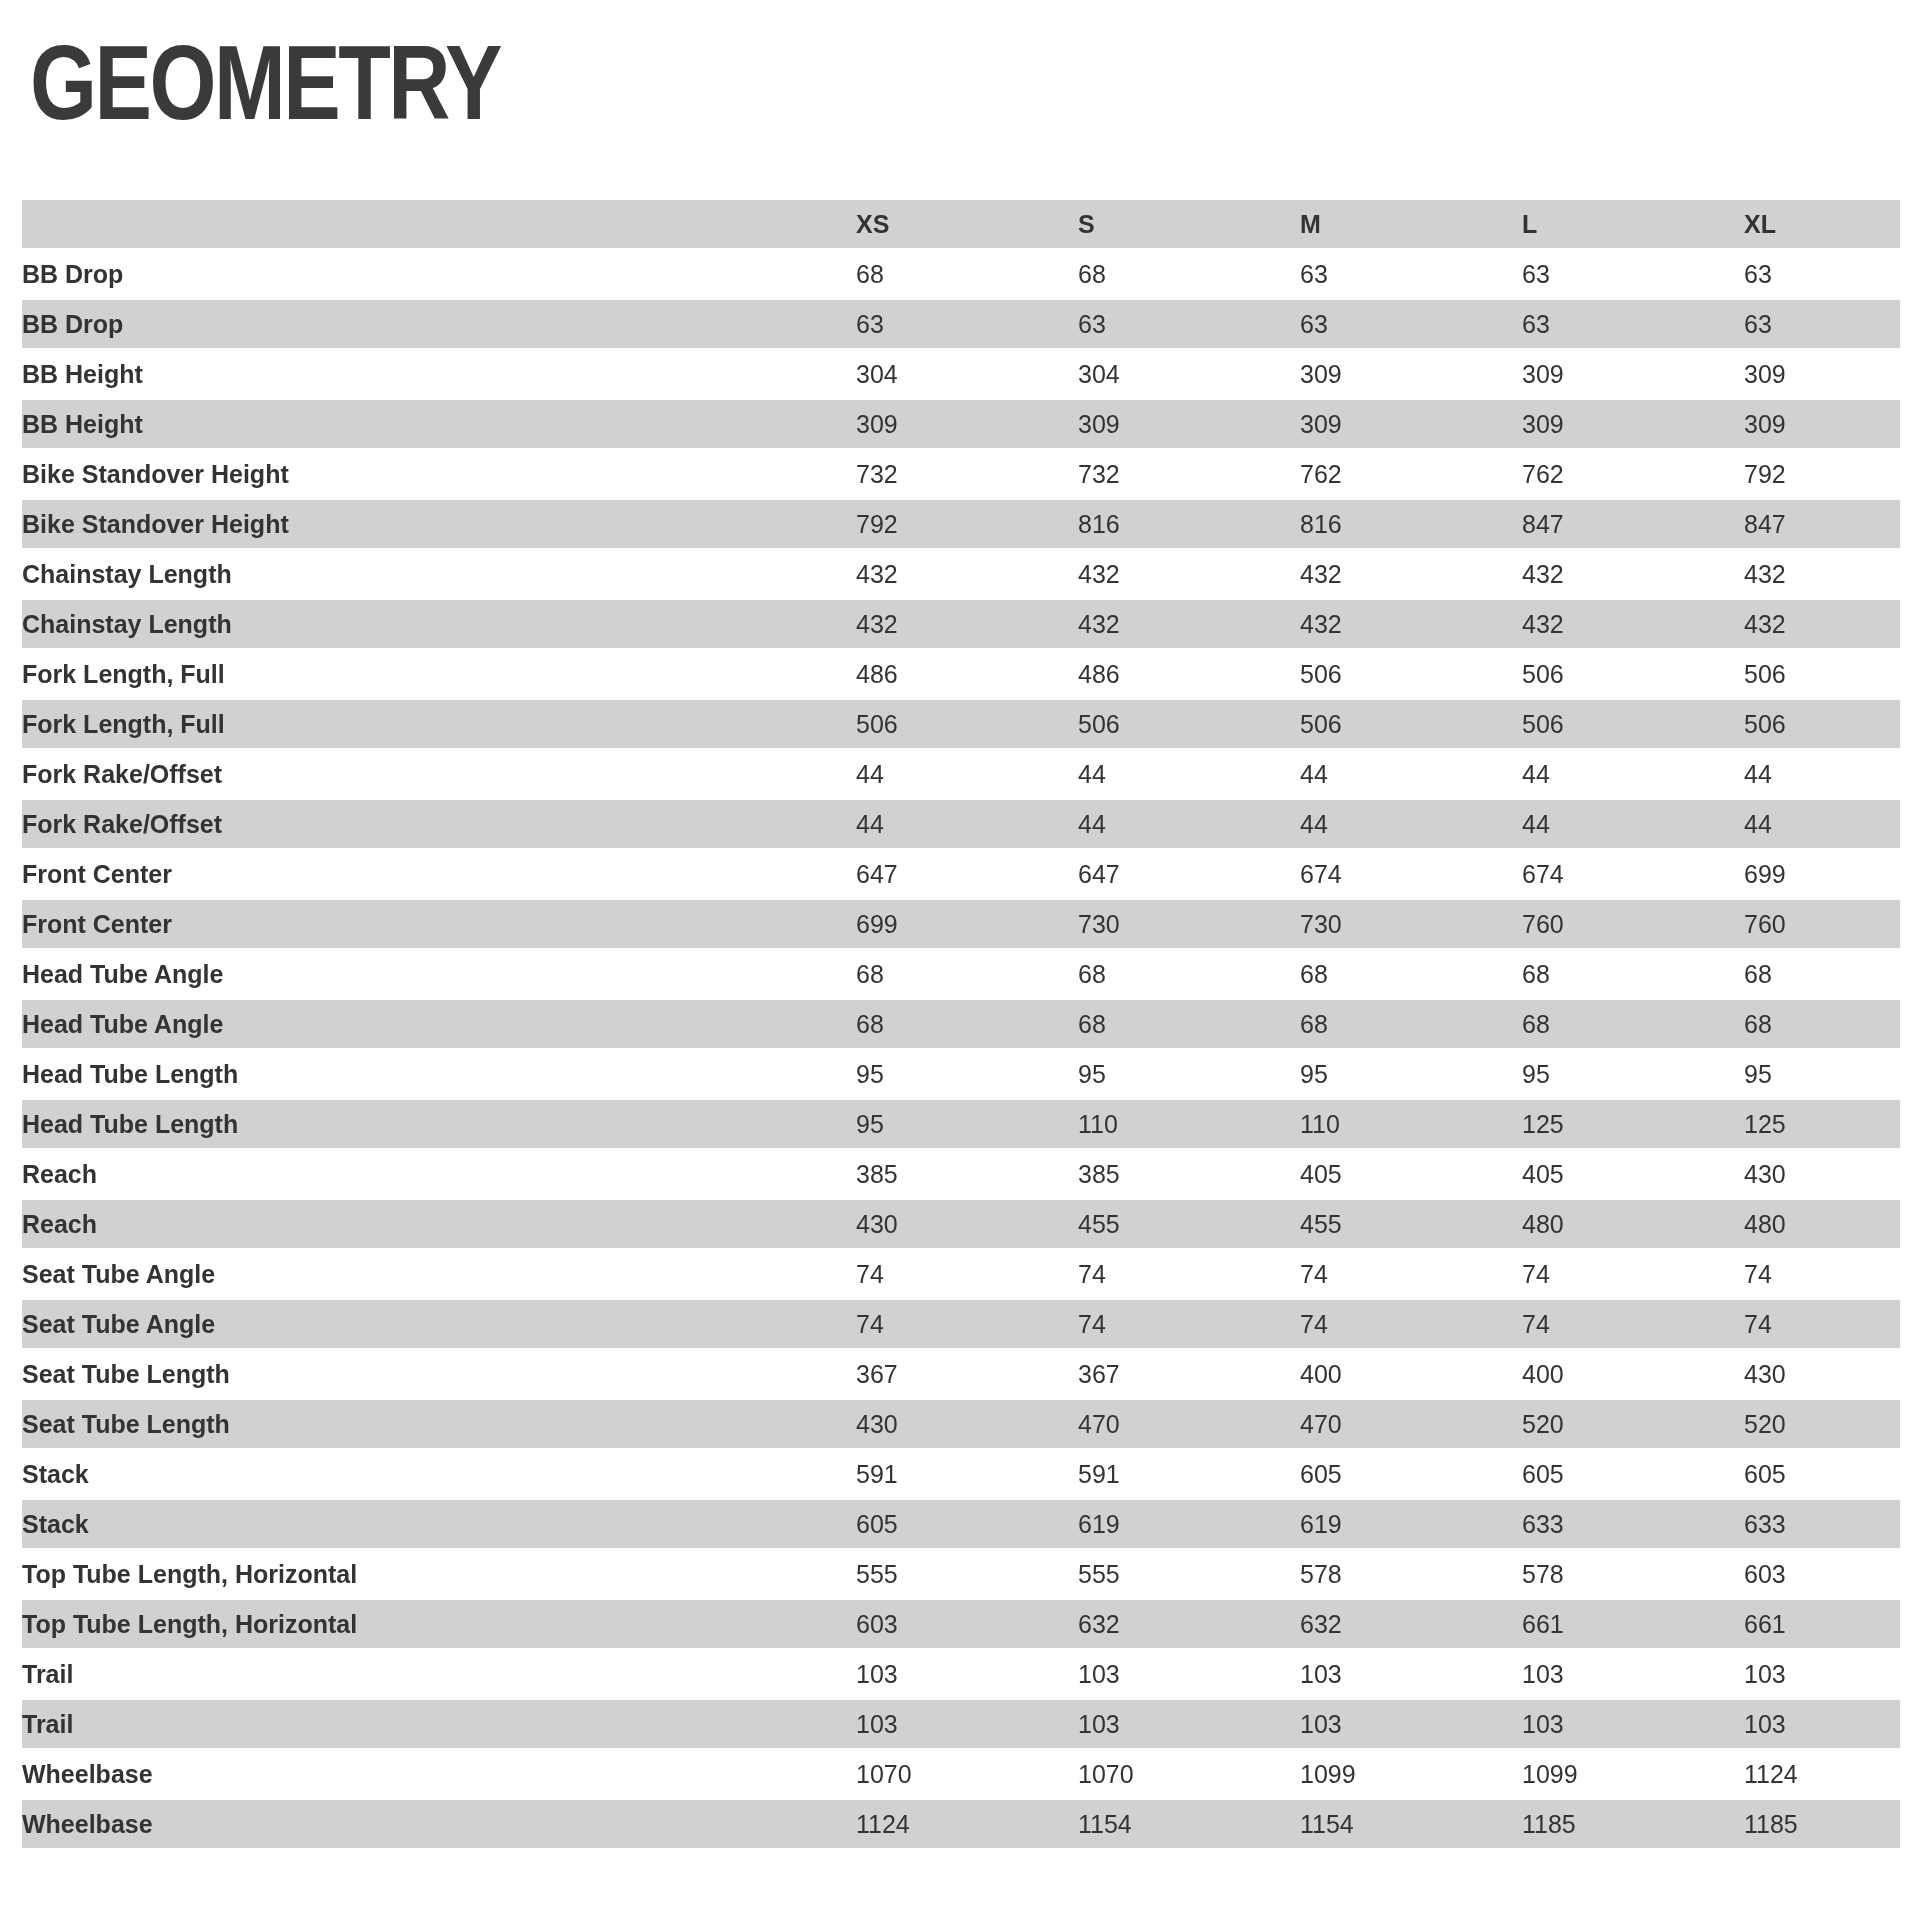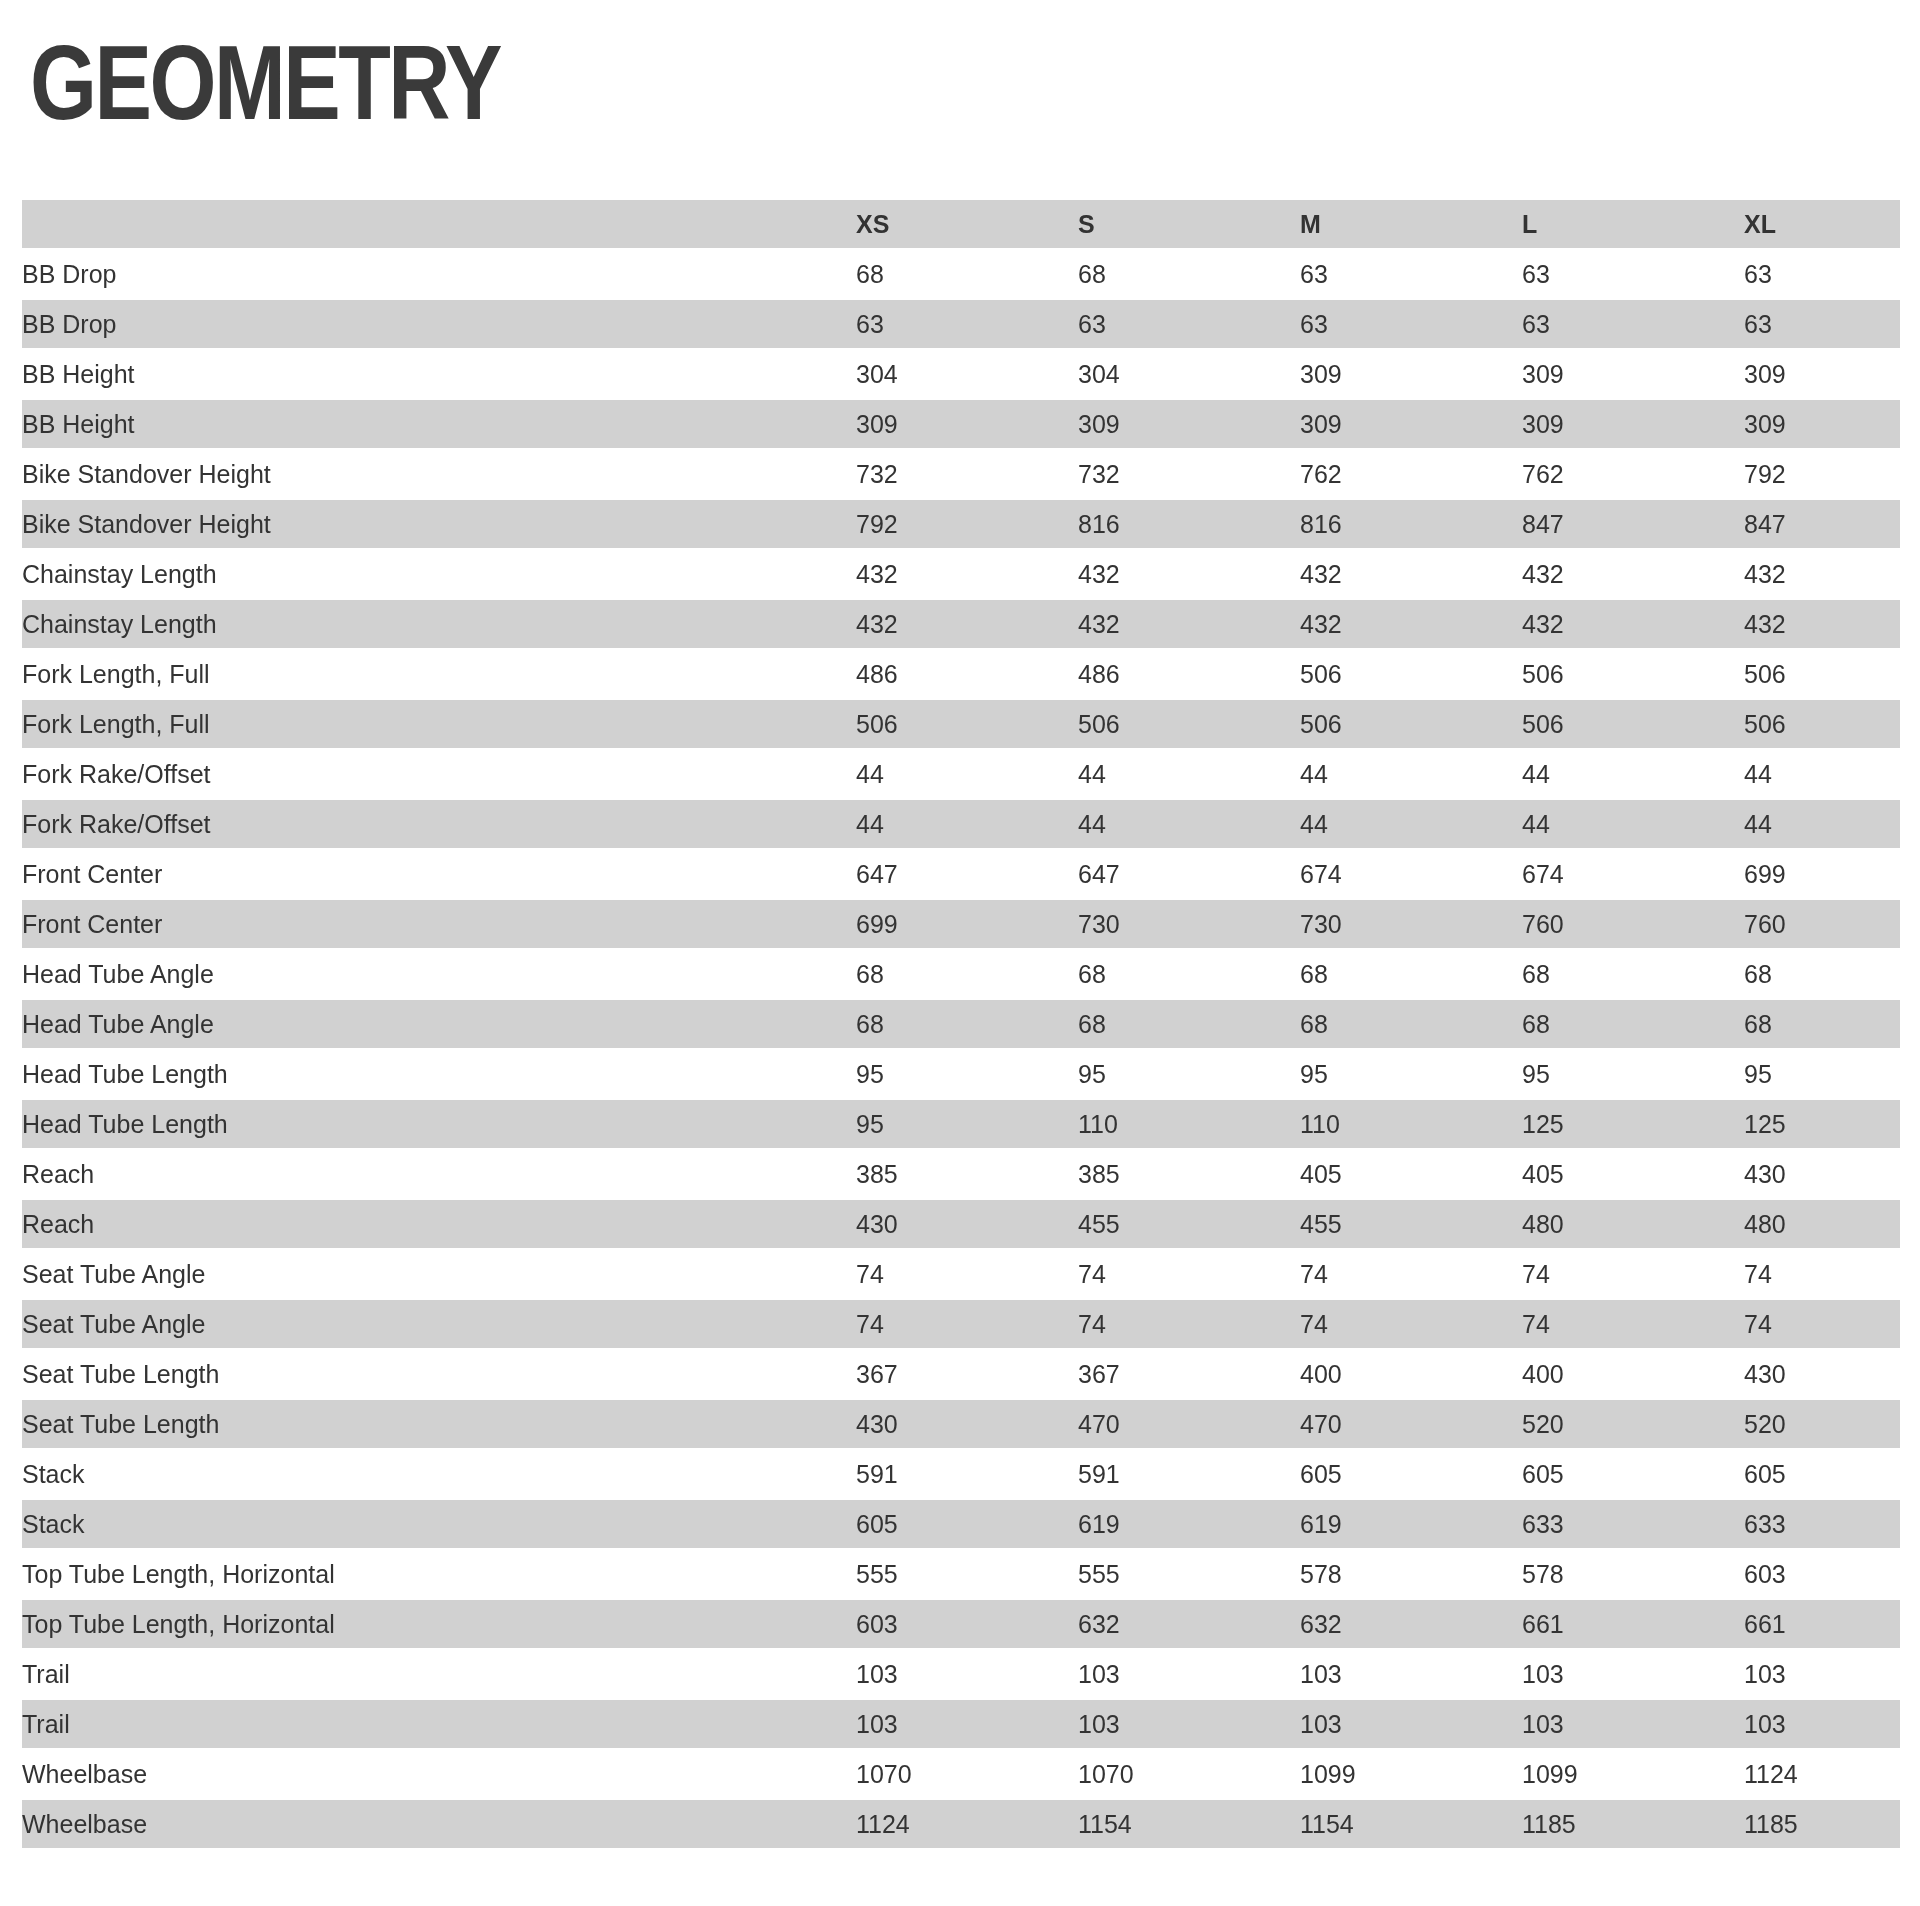--- a/index.html
+++ b/index.html
@@ -44,21 +44,21 @@
     padding:0;
     vertical-align:middle;
     text-align:left;
     border-top:2px solid #fff;
     overflow:hidden;
     white-space:nowrap;
   }
   table.geo thead tr{background:var(--band);padding-left:7px;}
   table.geo tbody tr{background:#fff;}
   table.geo tbody tr:nth-child(even){background:var(--band);}
-  .label-cell{padding-left:26px;font-weight:normal;}
+  .label-cell{padding-left:26px;font-weight:bold;}
   .value-cell{padding-left:2px;font-weight:normal;}
   thead .value-cell{font-weight:bold;}
 </style>
 </head>
 <body>
 
 <div class="page">
 
   <h1 class="title">GEOMETRY</h1>
 

